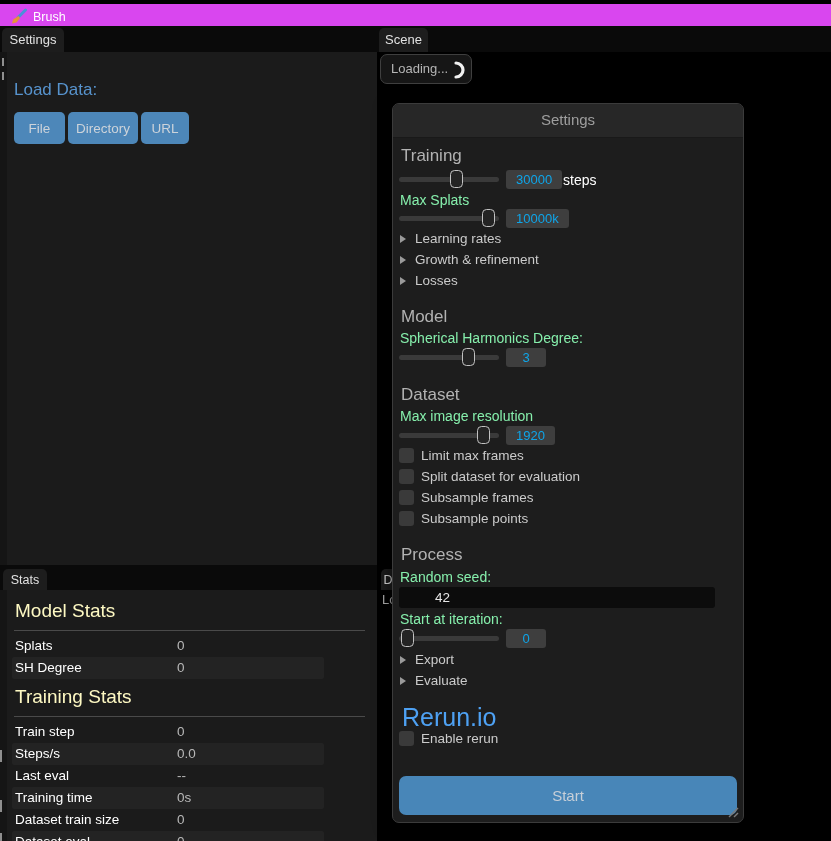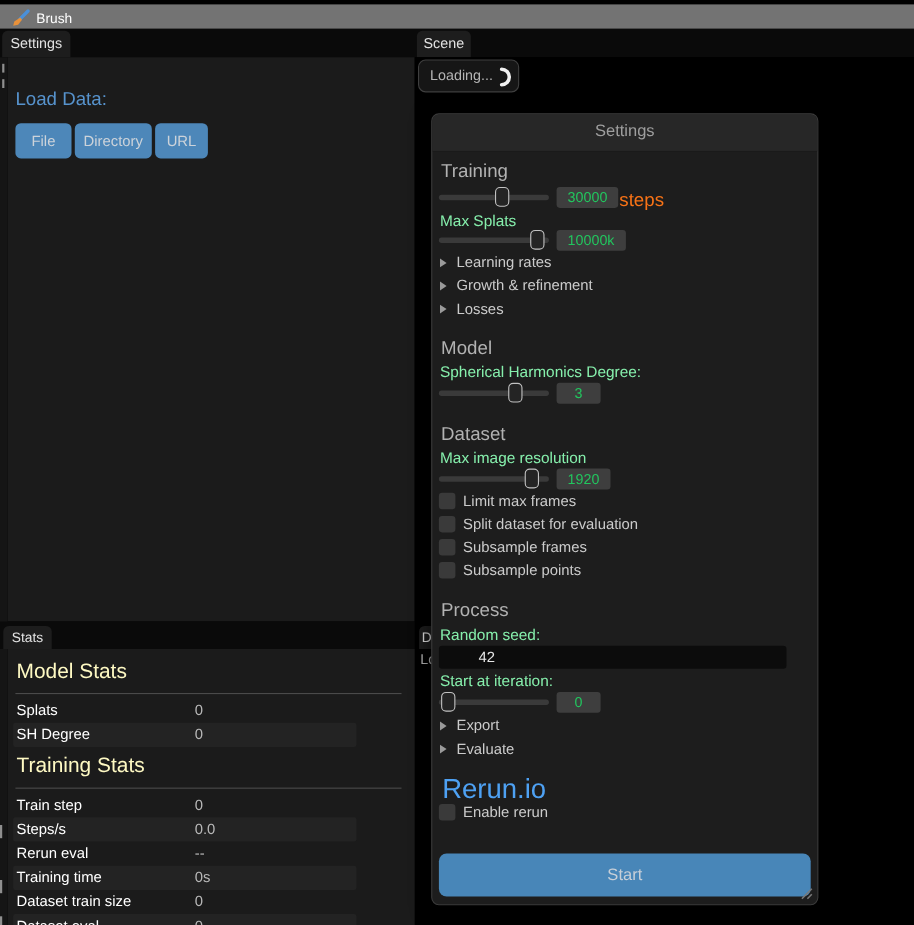--- a/index.html
+++ b/index.html
@@ -2,21 +2,21 @@
 <html><head>
 <meta charset="utf-8">
 <style>
   html,body{margin:0;padding:0;background:#000;}
   body{width:831px;height:841px;position:relative;overflow:hidden;
        font-family:"Liberation Sans","DejaVu Sans",sans-serif;
        -webkit-font-smoothing:antialiased;}
   .abs{position:absolute;}
 
   
-  .titlebar{left:0;top:4px;width:831px;height:26px;background:#737373;}
+  .titlebar{left:0;top:4px;width:831px;height:26px;background:#d946ef;}
   .titlebar .app-title{position:absolute;left:33px;top:6px;font-size:12.5px;color:#fff;}
 
   
   .tabstrip{background:#0a0a0a;}
   .tab{position:absolute;background:#1d1d1d;border-radius:5px 5px 0 0;
        color:#e2e2e2;font-size:13px;text-align:center;}
   .tab span{display:block;padding-top:4px;}
 
   
   .panel{background:#1b1b1b;}
@@ -41,22 +41,22 @@
   .h-big{font-size:19px;color:#fef9c3;}
   .lbl{font-size:14px;color:#86efac;text-align:right;}
   .item-lbl{font-size:13.5px;color:#cbcbcb;}
 
   
   .slider{position:absolute;width:100px;height:19px;}
   .slider .track{position:absolute;left:0;top:7px;width:100px;height:5px;background:#3a3a3a;border-radius:3px;}
   .slider .handle{position:absolute;top:0;width:13px;height:18px;background:#242424;
                   border:1.5px solid #c2c2c2;border-radius:4.5px;box-sizing:border-box;}
   .valbox{position:absolute;height:19px;min-width:26px;padding:0 10px;background:#3e3e3e;border-radius:3px;
-          color:#22c55e;font-size:13px;line-height:19px;text-align:center;box-sizing:border-box;}
-  .suffix{position:absolute;font-size:17px;color:#f97316;}
+          color:#0ea5e9;font-size:13px;line-height:19px;text-align:center;box-sizing:border-box;}
+  .suffix{position:absolute;font-size:14px;color:#ffffff;}
 
   
   .collapsible{position:absolute;height:16px;}
   .tri{position:absolute;left:3px;top:4px;width:0;height:0;
        border-left:6px solid #9a9a9a;border-top:4.5px solid transparent;border-bottom:4.5px solid transparent;}
   .collapsible .item-lbl{position:absolute;left:18px;top:0;}
 
   
   .checkrow{position:absolute;height:16px;}
   .checkbox{position:absolute;left:0;top:0;width:15px;height:15px;background:#3a3a3a;border-radius:3px;}
@@ -157,21 +157,21 @@
 
   <div class="stat-row" style="top:131px">
     <span class="sl">Train step</span>
     <span class="sv">0</span>
   </div>
   <div class="stat-row striped" style="top:153px">
     <span class="sl">Steps/s</span>
     <span class="sv">0.0</span>
   </div>
   <div class="stat-row" style="top:175px">
-    <span class="sl">Rerun eval</span>
+    <span class="sl">Last eval</span>
     <span class="sv">--</span>
   </div>
   <div class="stat-row striped" style="top:197px">
     <span class="sl">Training time</span>
     <span class="sv">0s</span>
   </div>
   <div class="stat-row" style="top:219px">
     <span class="sl">Dataset train size</span>
     <span class="sv">0</span>
   </div>

